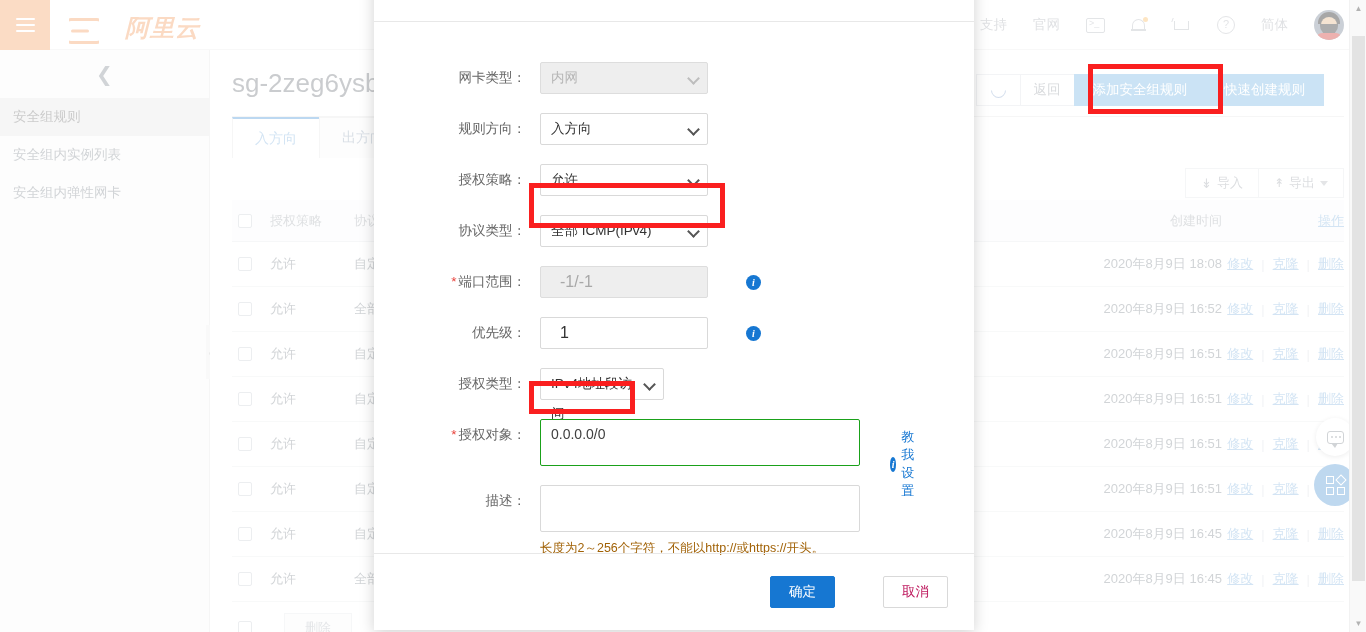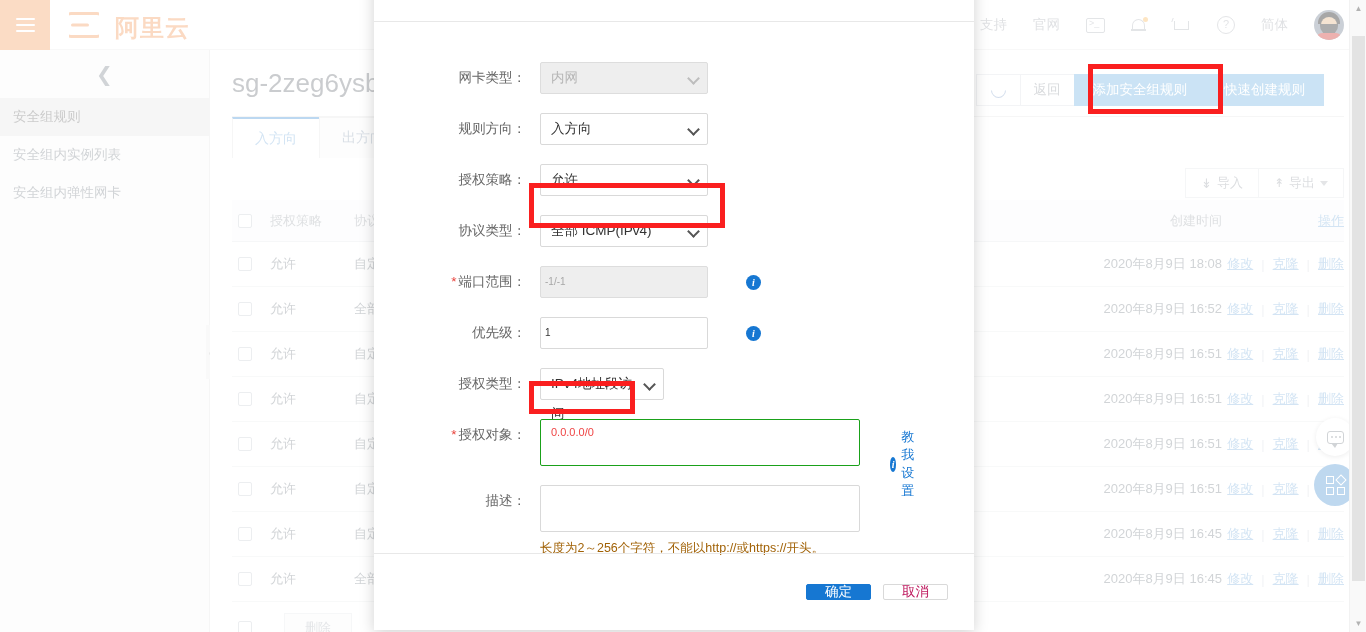--- a/index.html
+++ b/index.html
@@ -13,21 +13,21 @@
   
   .page { position: absolute; inset: 0; background: #fff; }
 
   
   .topbar { position: absolute; left: 0; top: 0; width: 1366px; height: 50px;
             background: #fff; border-bottom: 1px solid #f0f0f0; }
   .hamburger { position: absolute; left: 0; top: 0; width: 50px; height: 50px;
                background: #f7b27f; display: flex; align-items: center; justify-content: center; }
   .hamburger .bars { width: 19px; }
   .hamburger .bars i { display: block; height: 2px; background: #fff; margin: 4px 0; border-radius: 1px; }
-  .logo { position: absolute; left: 62px; top: 12px; display: flex; align-items: flex-start; gap: 9px; }
+  .logo { position: absolute; left: 62px; top: 12px; display: flex; align-items: flex-end; gap: 19px; font-style: italic; }
   .logo .mark { width: 44px; height: 26px; border: 3px solid #f6ad7b; border-radius: 9px;
                 position: relative; }
   .logo .mark::before { content: ""; position: absolute; left: 6px; top: 50%; transform: translateY(-50%);
                         width: 18px; height: 3px; background: #f6ad7b; border-radius: 2px; }
   .logo .mark::after { content: ""; position: absolute; left: -5px; top: -3px; width: 9px; height: 26px;
                        background: #fff; }
   .logo .mark .cut2 { position: absolute; right: -5px; top: -3px; width: 9px; height: 26px; background: #fff; }
   .logo .txt { font-size: 24px; color: #f6ad7b; font-weight: bold; letter-spacing: 1px; }
 
   .topnav { position: absolute; right: 22px; top: 0; height: 50px;
@@ -156,37 +156,37 @@
   .flabel .req { color: #e8413a; margin-right: 2px; }
   .fctl { position: relative; }
   .sel { width: 168px; height: 32px; border: 1px solid #d9d9d9; background: #fff; border-radius: 2px;
          font-size: 13.5px; color: #333; padding: 0 26px 0 10px; line-height: 30px; position: relative; }
   .sel.disabled { background: #eee; border-color: #ddd; color: #b5b5b5; }
   .sel.narrow { width: 124px; }
   .sel .chev { position: absolute; right: 9px; top: 11px; width: 9px; height: 9px;
                border-right: 2px solid #555; border-bottom: 2px solid #555; transform: rotate(45deg); }
   .sel.disabled .chev { border-color: #bdbdbd; }
   .inp { width: 168px; height: 32px; border: 1px solid #d9d9d9; background: #fff; border-radius: 2px;
-         font-size: 10px; color: #333; padding: 0 4px; line-height: 30px; }
+         font-size: 16px; color: #333; padding: 0 19px; line-height: 30px; }
   .inp.disabled { background: #eee; border-color: #ddd; color: #a8a8a8; }
   .ta { width: 320px; height: 47px; border: 1px solid #1aa11a; border-radius: 2px; background: #fff;
-        font-size: 11px; color: #ef4444; padding: 6px 10px; }
+        font-size: 14px; color: #404040; padding: 6px 10px; }
   .ta.plain { border-color: #d9d9d9; height: 47px; }
   .info-i { width: 15px; height: 15px; border-radius: 50%; background: #1677d2; color: #fff;
             font-size: 10px; font-style: italic; font-weight: bold; text-align: center; line-height: 15px;
             display: inline-block; font-family: "Liberation Serif", serif; }
   .side-i { position: absolute; left: 206px; top: 9px; }
   .teach { position: absolute; left: 350px; top: 9px; display: flex; align-items: center; gap: 5px;
            color: #1677d2; font-size: 13px; }
   .hint { margin-left: 166px; margin-top: -11px; font-size: 12.5px; color: #a16207; }
   .modal-foot { position: absolute; left: 0; right: 0; bottom: 0; height: 77px;
                 border-top: 1px solid #e8e8e8; display: flex; align-items: center;
                 justify-content: flex-end; padding-right: 26px; gap: 12px; }
-  .mbtn { height: 16px; min-width: 60px; padding: 0 18px; font-size: 13.5px; border-radius: 2px;
-          display: flex; align-items: center; justify-content: center; }
+  .mbtn { height: 32px; min-width: 60px; padding: 0 18px; font-size: 13.5px; border-radius: 2px;
+          display: flex; align-items: center; justify-content: center; margin-left: 36px; }
   .mbtn.ok { background: #1677d2; color: #fff; border: 1px solid #1677d2; }
   .mbtn.cancel { background: #fff; color: #be185d; border: 1px solid #d9d9d9; }
 
   
   .redbox { position: absolute; border: 5px solid #fa1f1f; pointer-events: none; }
   #rb-proto { left: 529px; top: 183px; width: 196px; height: 45px; }
   #rb-target { left: 529px; top: 381px; width: 106px; height: 33px; }
   #rb-addbtn { left: 1088px; top: 64px; width: 135px; height: 50px; }
 </style>
 </head>

